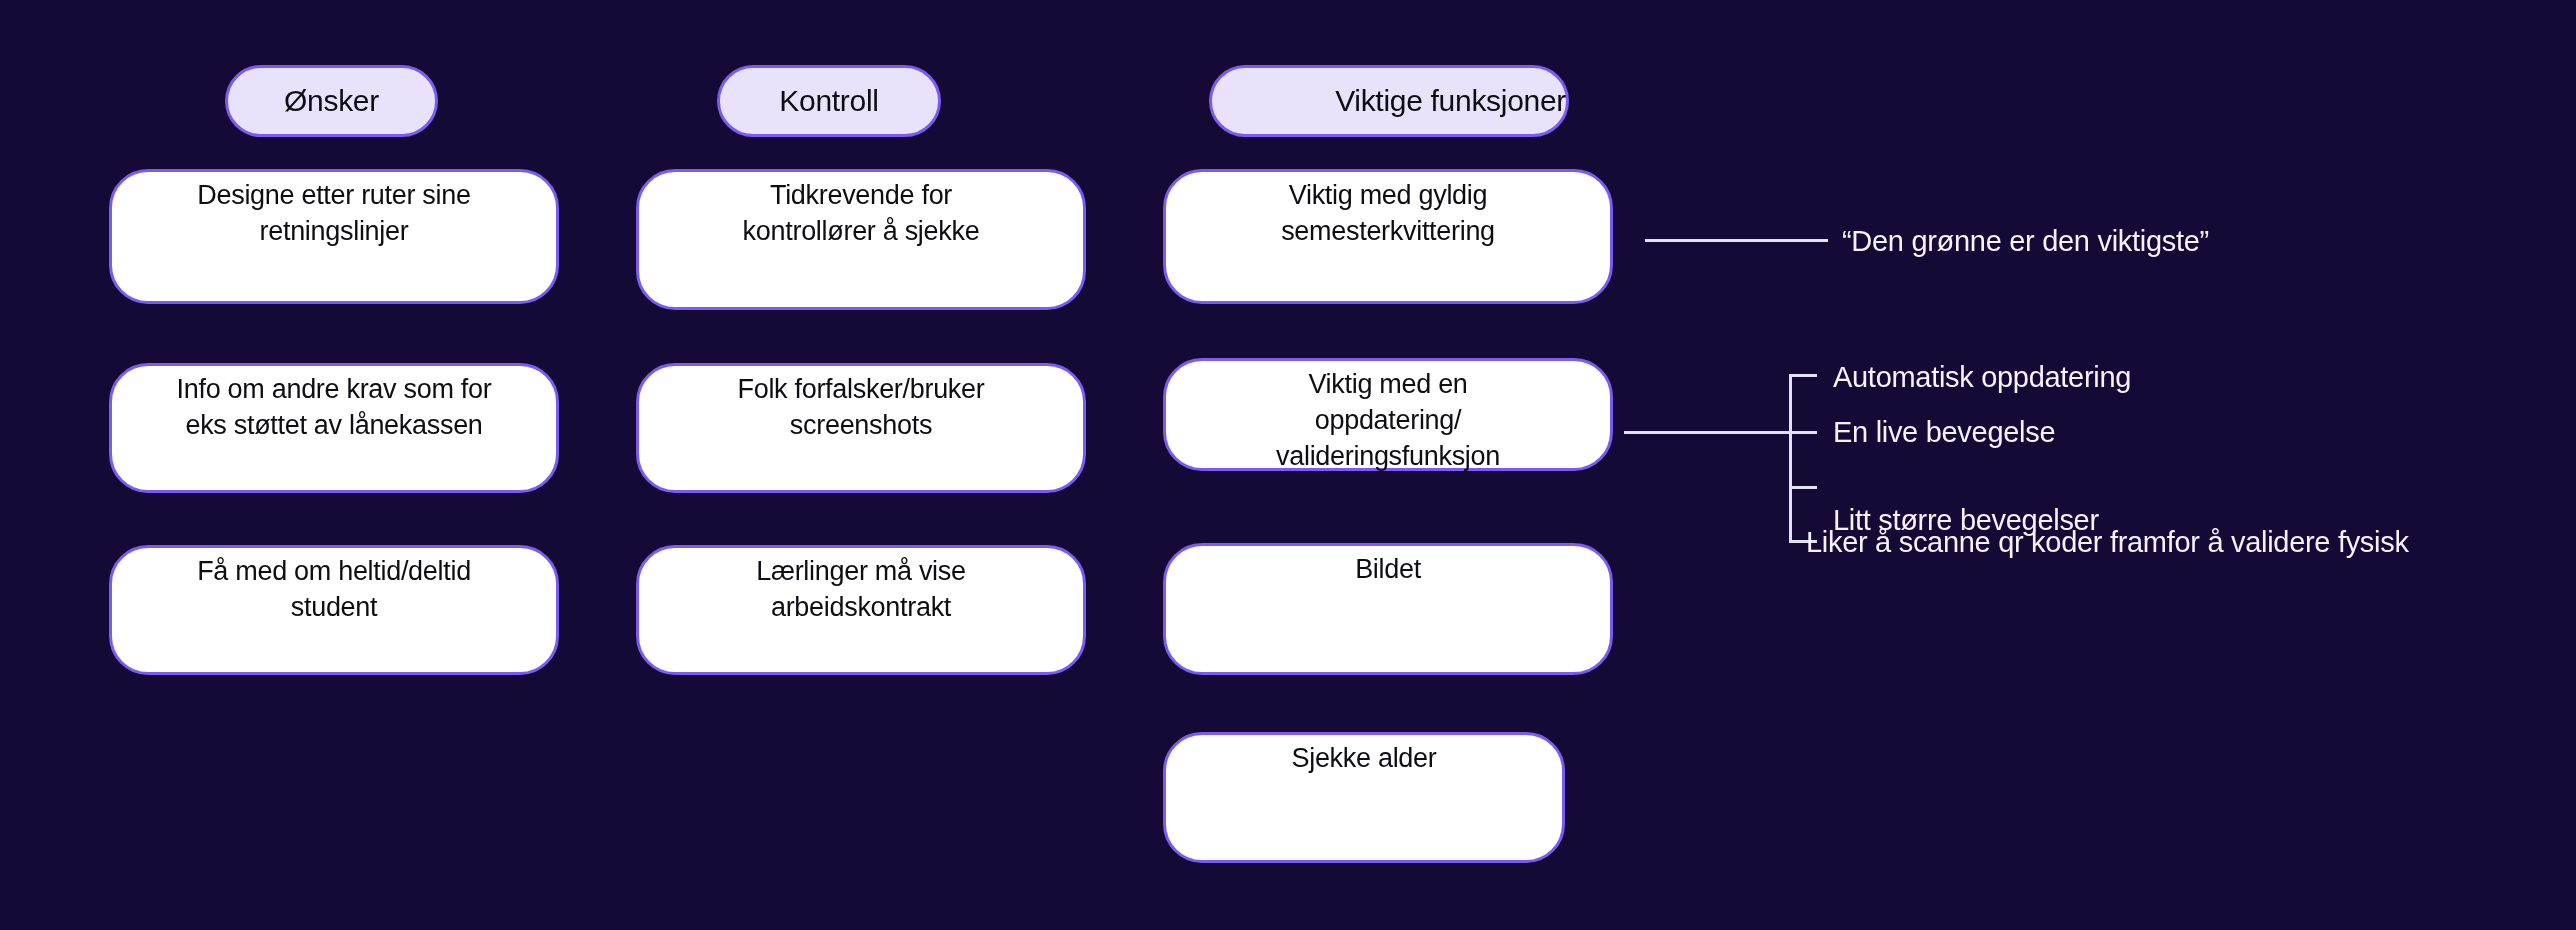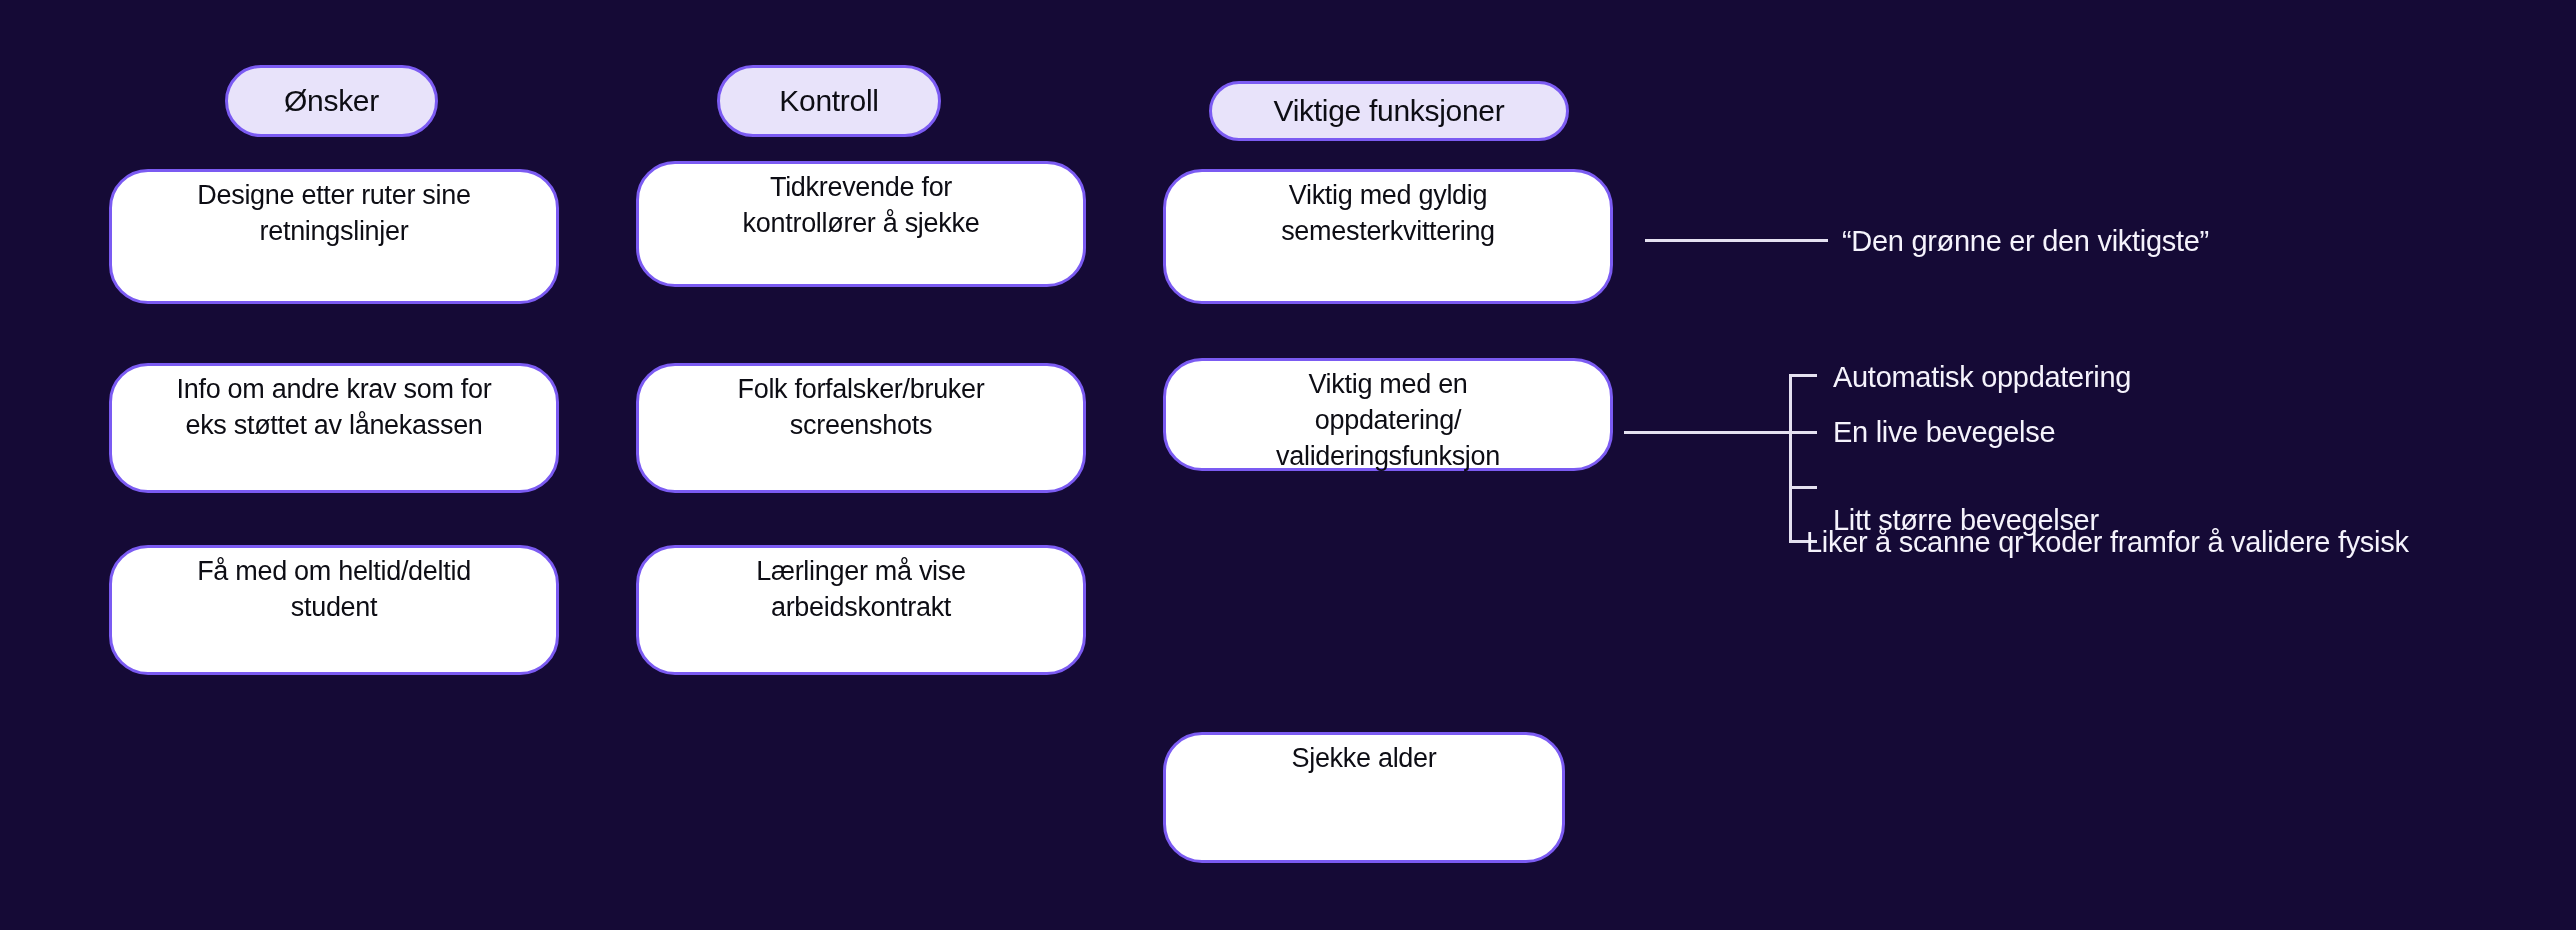--- a/index.html
+++ b/index.html
@@ -65,58 +65,61 @@
 <body>
 
 <div class="canvas">
 
   <div class="pill" style="left:225px; top:65px; width:213px; height:72px;">
     <span class="label">Ønsker</span>
   </div>
   <div class="pill" style="left:717px; top:65px; width:224px; height:72px;">
     <span class="label">Kontroll</span>
   </div>
-  <div class="pill" style="left:1209px; top:81px; width:360px; height:60px;">
+  <div class="pill" style="left:1209px; top:65px; width:360px; height:72px;justify-content:flex-end;">
     <span class="label">Viktige funksjoner</span>
   </div>
 
   <div class="card" style="left:109px; top:169px; width:450px; height:135px;">
     <span class="label">Designe etter ruter sine
 retningslinjer</span>
   </div>
   <div class="card" style="left:109px; top:363px; width:450px; height:130px;">
     <span class="label">Info om andre krav som for
 eks støttet av lånekassen</span>
   </div>
   <div class="card" style="left:109px; top:545px; width:450px; height:130px;">
     <span class="label">Få med om heltid/deltid
 student</span>
   </div>
 
-  <div class="card" style="left:636px; top:161px; width:450px; height:126px;">
+  <div class="card" style="left:636px; top:169px; width:450px; height:141px;">
     <span class="label">Tidkrevende for
 kontrollører å sjekke</span>
   </div>
   <div class="card" style="left:636px; top:363px; width:450px; height:130px;">
     <span class="label">Folk forfalsker/bruker
 screenshots</span>
   </div>
   <div class="card" style="left:636px; top:545px; width:450px; height:130px;">
     <span class="label">Lærlinger må vise
 arbeidskontrakt</span>
   </div>
 
   <div class="card" style="left:1163px; top:169px; width:450px; height:135px;">
     <span class="label">Viktig med gyldig
 semesterkvittering</span>
   </div>
   <div class="card" style="left:1163px; top:358px; width:450px; height:113px;">
     <span class="label">Viktig med en
 oppdatering/
 valideringsfunksjon</span>
+  </div>
+  <div class="card" style="left:1163px; top:543px; width:450px; height:132px;">
+    <span class="label">Bildet</span>
   </div>
   <div class="card" style="left:1163px; top:732px; width:402px; height:131px;">
     <span class="label">Sjekke alder</span>
   </div>
 
   <div class="line" style="left:1645px; top:239px; width:183px; height:3.1px;"></div>
   <div class="annot" style="left:1842px; top:241px;">“Den grønne er den viktigste”</div>
 
   <div class="line" style="left:1624px; top:431px; width:193px; height:3.1px;"></div>
   <div class="line" style="left:1789px; top:374px; width:3.1px; height:169px;"></div>

